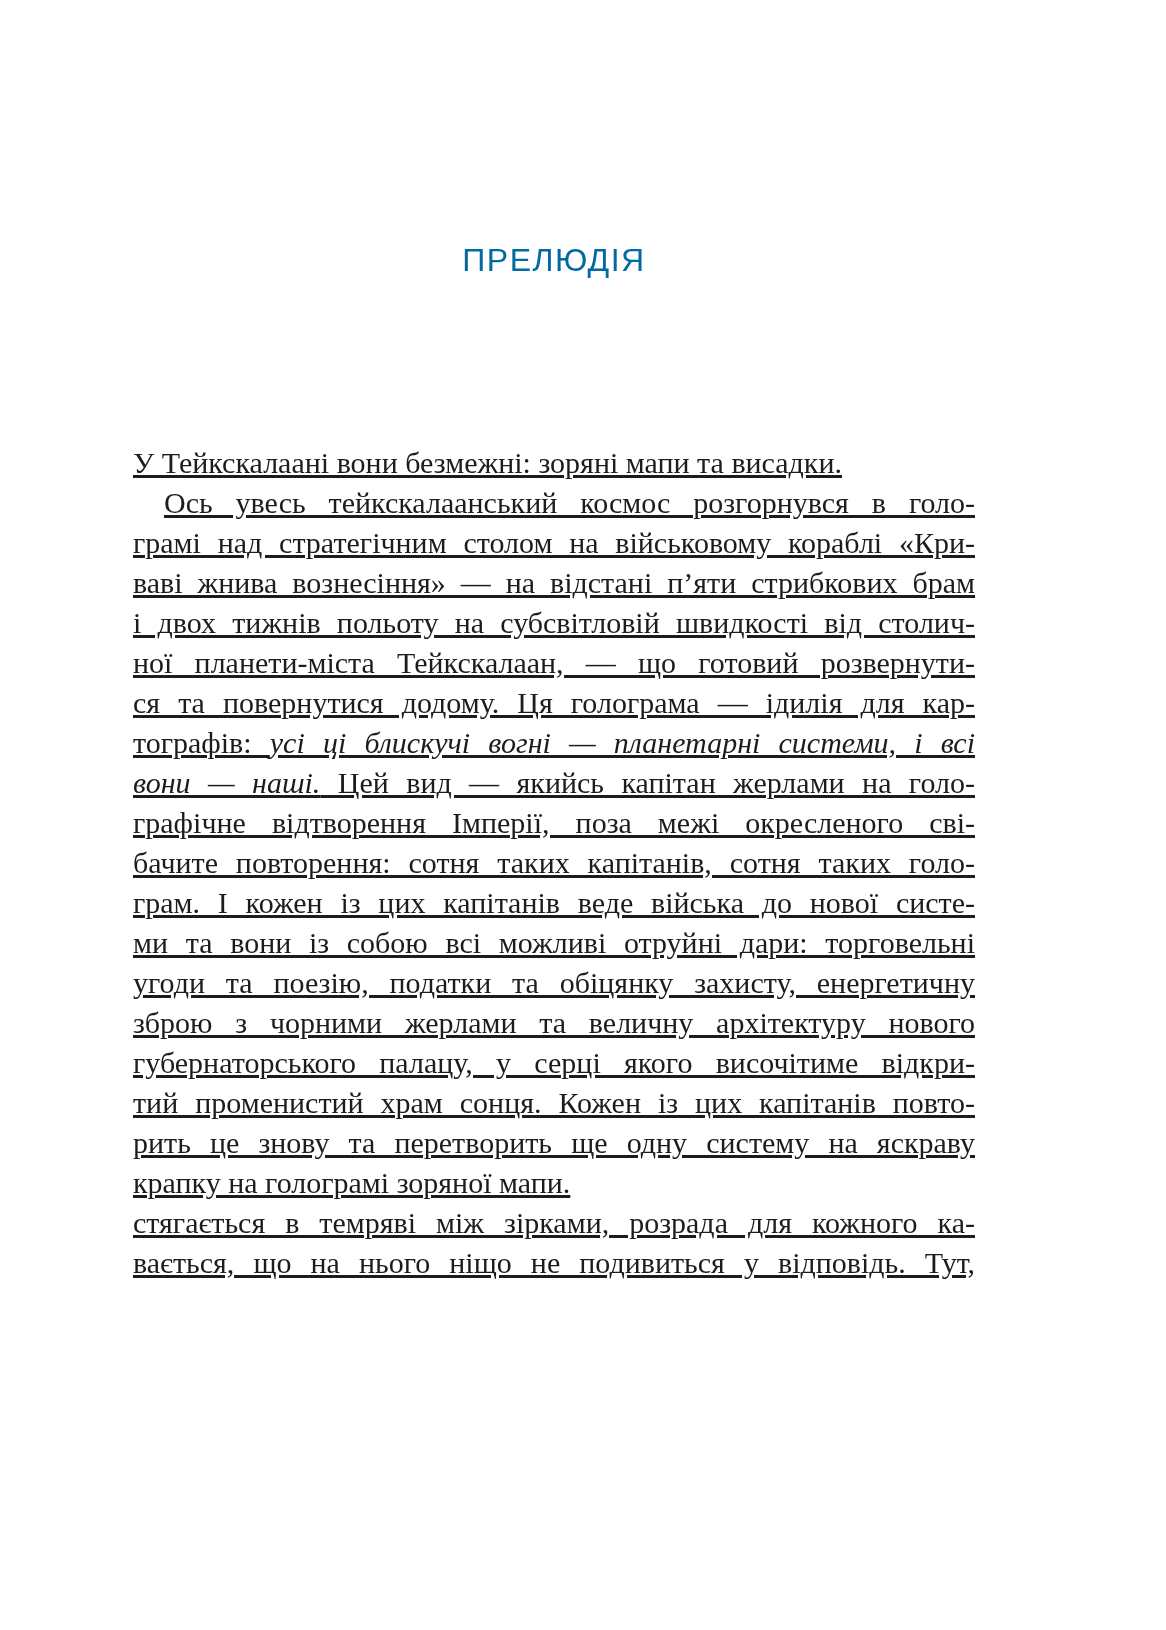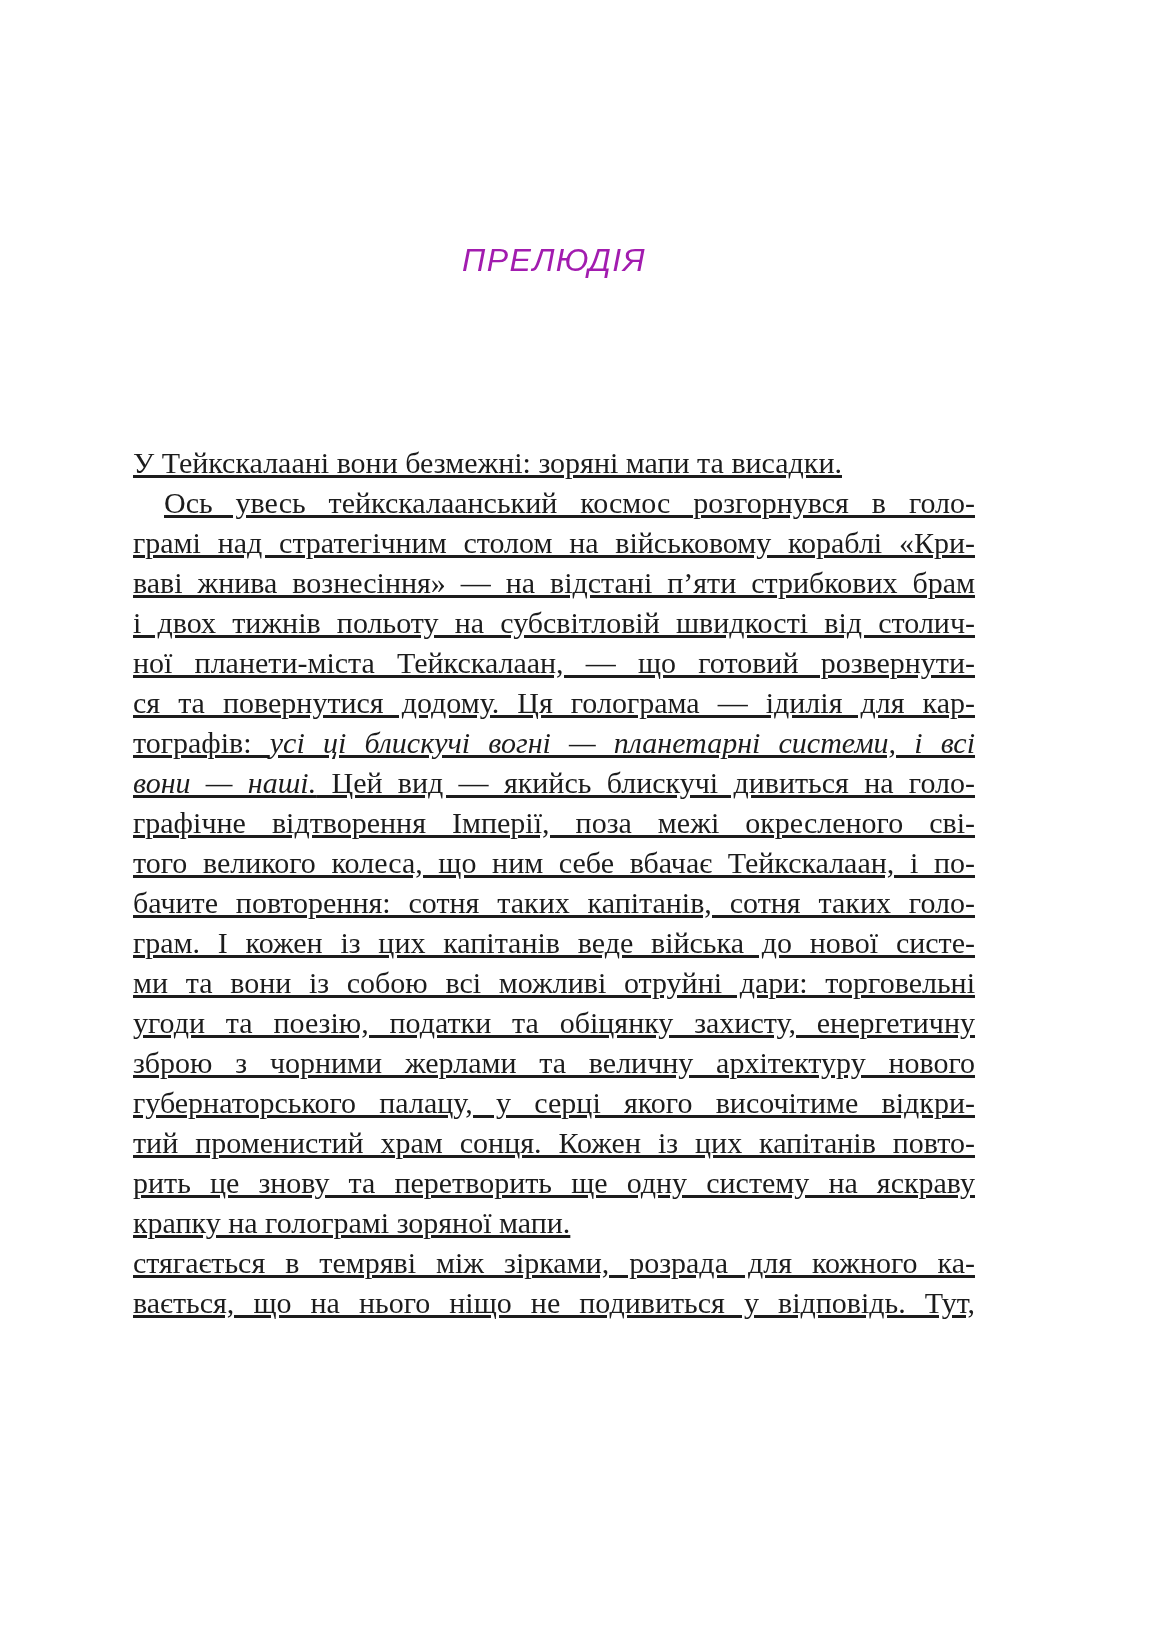--- a/index.html
+++ b/index.html
@@ -58,36 +58,35 @@
   }
   .line em {
     font-style: italic;
     font-family: inherit;
   }
 </style>
 </head>
 <body>
 
 <div class="page" style="background: rgb(255, 255, 255);">
-  <div class="chapter-heading" style="color: #a21caf; font-style: italic;">ПРЕЛЮДІЯ</div>
+  <div class="chapter-heading" style="color: #0369a1;">ПРЕЛЮДІЯ</div>
   <div class="body-text" style="color: rgb(28, 28, 28); text-decoration: underline;">
       <div class="paragraph">
         <div class="line no-justify"><span>У Тейкскалаані вони безмежні: зоряні мапи та висадки.</span></div>
       </div>
       <div class="paragraph">
         <div class="line indent"><span>Ось увесь тейкскалаанський космос розгорнувся в голо-</span></div>
         <div class="line"><span>грамі над стратегічним столом на військовому кораблі «Кри-</span></div>
         <div class="line"><span>ваві жнива вознесіння» — на відстані п’яти стрибкових брам</span></div>
         <div class="line"><span>і двох тижнів польоту на субсвітловій швидкості від столич-</span></div>
         <div class="line"><span>ної планети-міста Тейкскалаан, — що готовий розвернути-</span></div>
         <div class="line"><span>ся та повернутися додому. Ця голограма — ідилія для кар-</span></div>
         <div class="line"><span>тографів: </span><em>усі ці блискучі вогні — планетарні системи, і всі</em></div>
-        <div class="line"><em>вони — наші.</em><span> Цей вид — якийсь блискучі дивиться на голо-</span></div>
+        <div class="line"><em>вони — наші.</em><span> Цей вид — якийсь капітан жерлами на голо-</span></div>
         <div class="line"><span>графічне відтворення Імперії, поза межі окресленого сві-</span></div>
-        <div class="line"><span>того великого колеса, що ним себе вбачає Тейкскалаан, і по-</span></div>
         <div class="line"><span>бачите повторення: сотня таких капітанів, сотня таких голо-</span></div>
         <div class="line"><span>грам. І кожен із цих капітанів веде війська до нової систе-</span></div>
         <div class="line"><span>ми та вони із собою всі можливі отруйні дари: торговельні</span></div>
         <div class="line"><span>угоди та поезію, податки та обіцянку захисту, енергетичну</span></div>
         <div class="line"><span>зброю з чорними жерлами та величну архітектуру нового</span></div>
         <div class="line"><span>губернаторського палацу, у серці якого височітиме відкри-</span></div>
         <div class="line"><span>тий променистий храм сонця. Кожен із цих капітанів повто-</span></div>
         <div class="line"><span>рить це знову та перетворить ще одну систему на яскраву</span></div>
         <div class="line no-justify"><span>крапку на голограмі зоряної мапи.</span></div>
       </div>

